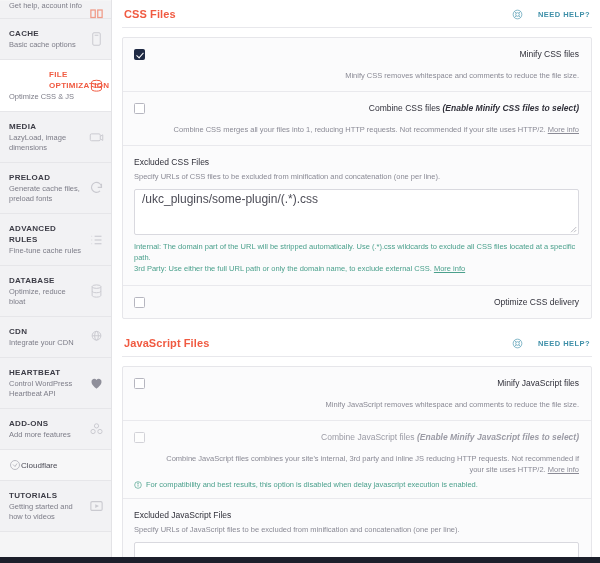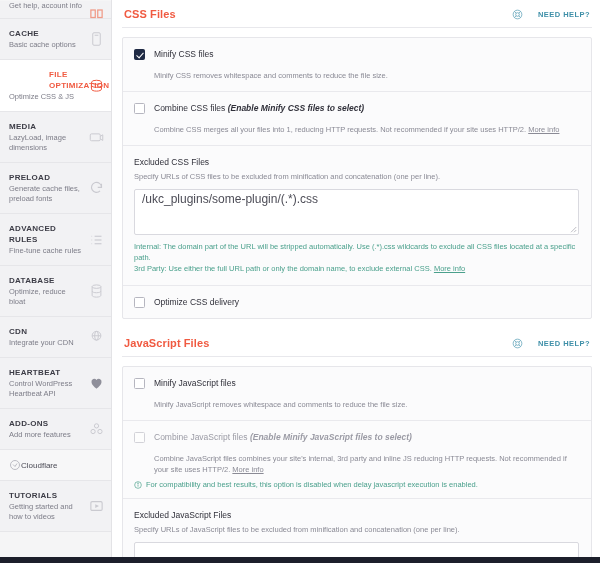--- a/index.html
+++ b/index.html
@@ -116,20 +116,21 @@
   .card {
     margin-top: 9px;
     background: #fbfbfc;
     border: 1px solid #e6e6ea;
     border-radius: 2px;
   }
   .row {
     display: flex;
     gap: 9px;
     padding: 10px 12px 10px 11px;
+    text-align: right;
   }
   .row.divided { border-bottom: 1px solid #e9e9ed; }
   .row-body { flex: 1 1 auto; min-width: 0; }
 
   .cb {
     flex: 0 0 11px;
     width: 11px; height: 11px;
     margin-top: 1px;
     border: 1px solid #b6b6c0;
     background: #ffffff;

